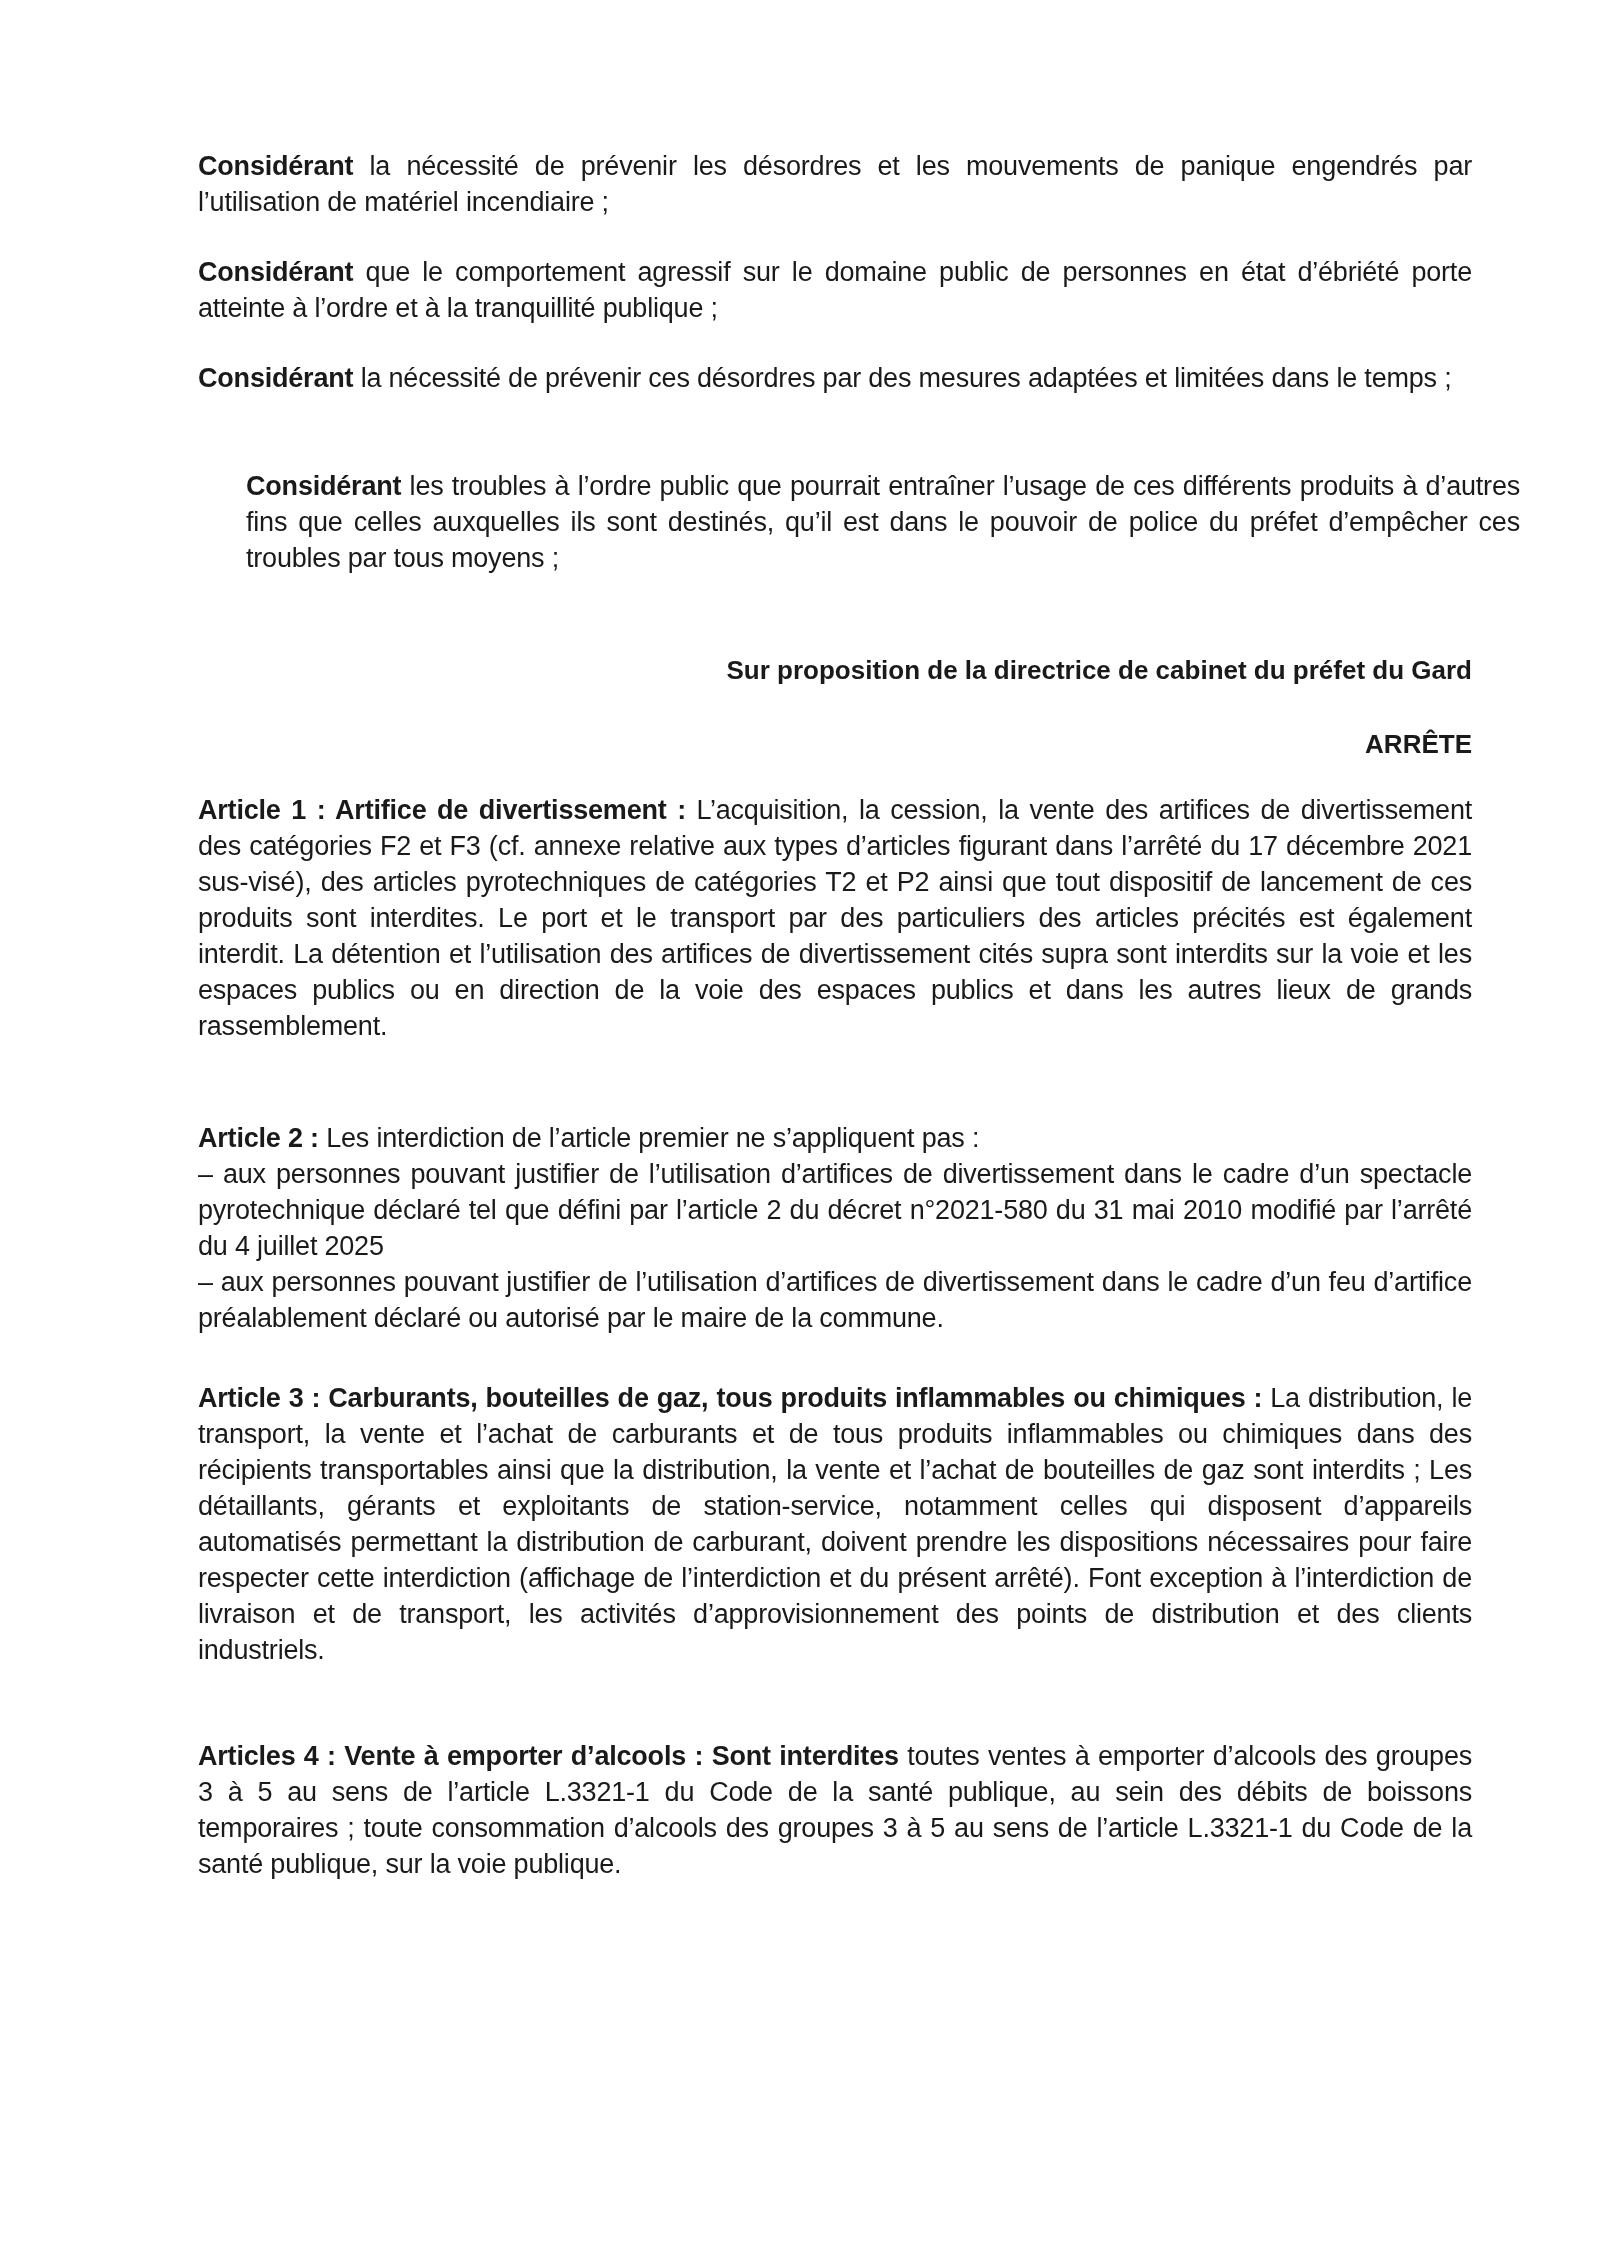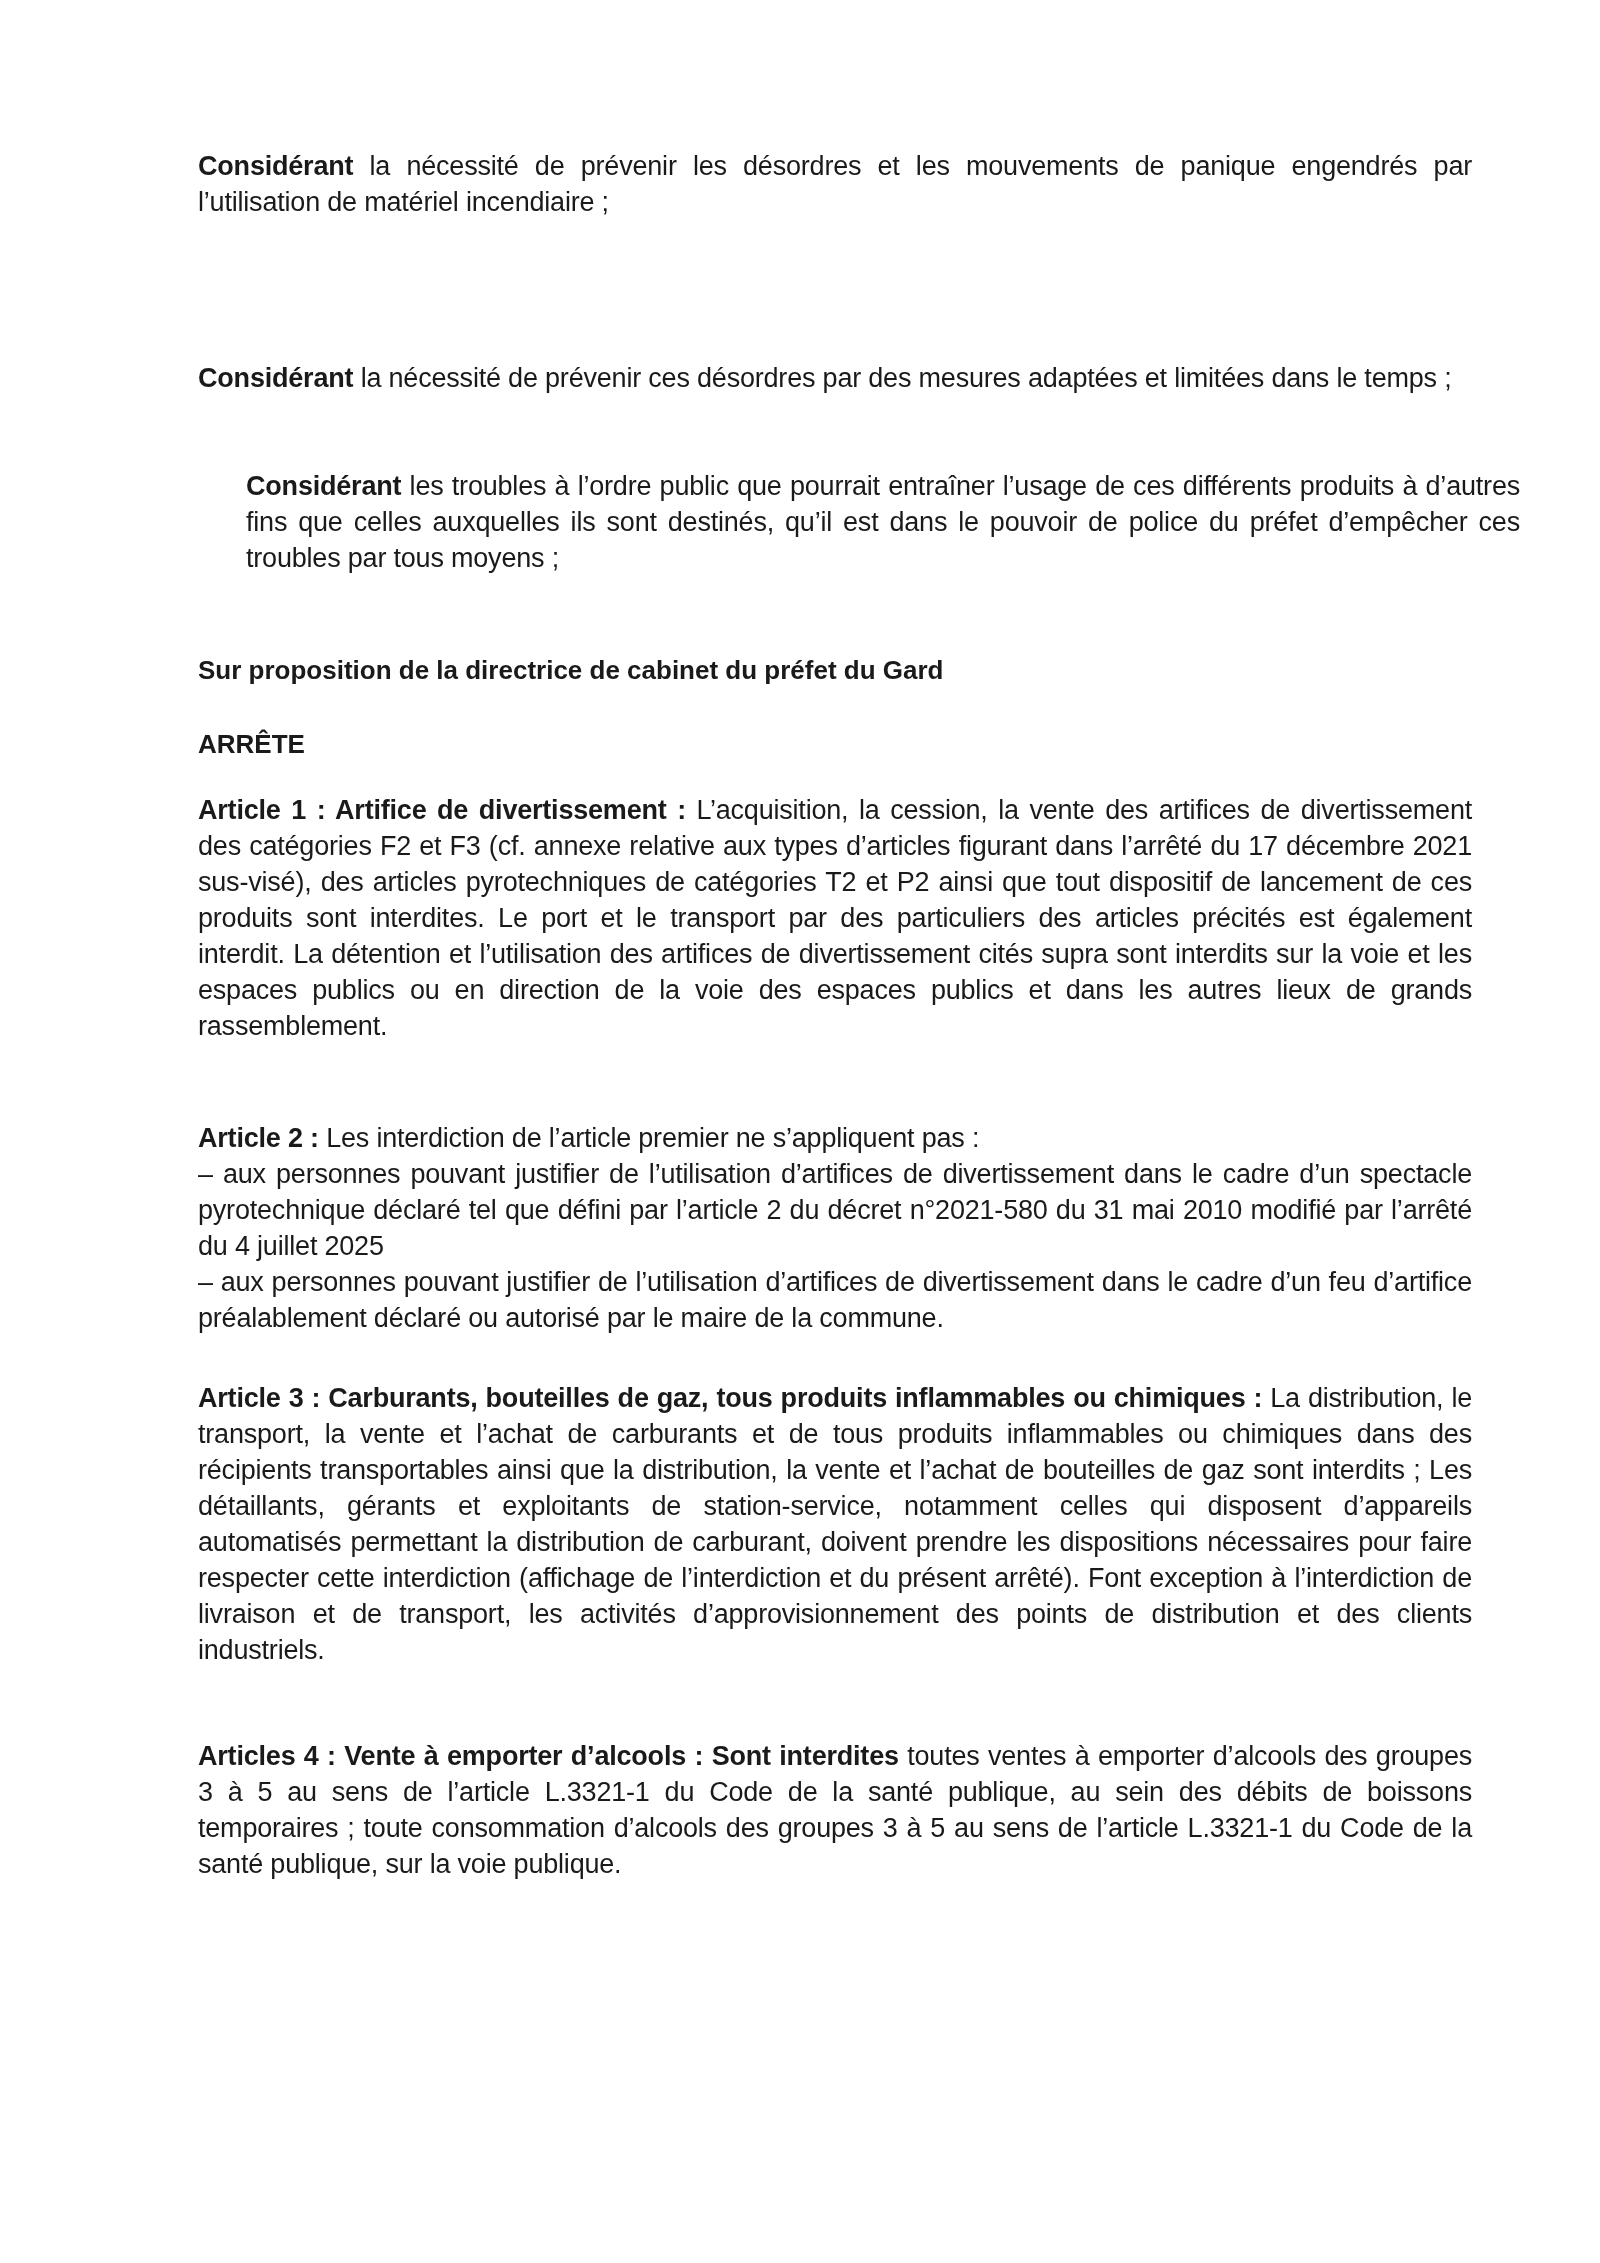--- a/index.html
+++ b/index.html
@@ -23,34 +23,35 @@
     font-size: 27px;
     line-height: 36px;
     text-align: justify;
     letter-spacing: -0.2px;
   }
   .block b { font-weight: bold; }
   .centered {
     position: absolute;
     left: 186px;
     width: 1274px;
-    text-align: left;
+    text-align: right;
     font-size: 27px;
     font-weight: bold;
     line-height: 36px;
   }
   .line { display: block; }
 </style>
 </head>
 <body>
 
 <div class="page">
 
   <p class="block" style="top:148px;"><b>Considérant</b><span> la nécessité de prévenir les désordres et les mouvements de panique engendrés par l’utilisation de matériel incendiaire ;</span></p>
 
+  <p class="block" style="top:254px;"><b>Considérant</b><span> que le comportement agressif sur le domaine public de personnes en état d’ébriété porte atteinte à l’ordre et à la tranquillité publique ;</span></p>
 
   <p class="block" style="top:360px;"><b>Considérant</b><span> la nécessité de prévenir ces désordres par des mesures adaptées et limitées dans le temps ;</span></p>
 
   <p class="block" style="top:468px;margin-left:48px;"><b>Considérant</b><span> les troubles à l’ordre public que pourrait entraîner l’usage de ces différents produits à d’autres fins que celles auxquelles ils sont destinés, qu’il est dans le pouvoir de police du préfet d’empêcher ces troubles par tous moyens ;</span></p>
 
   <div class="centered" style="top:652px; font-size:26px;">Sur proposition de la directrice de cabinet du préfet du Gard</div>
   <div class="centered" style="top:726px; font-size:26px;">ARRÊTE</div>
 
   <p class="block" style="top:792px;"><b>Article 1 : Artifice de divertissement :</b><span> L’acquisition, la cession, la vente des artifices de divertissement des catégories F2 et F3 (cf. annexe relative aux types d’articles figurant dans l’arrêté du 17 décembre 2021 sus-visé), des articles pyrotechniques de catégories T2 et P2 ainsi que tout dispositif de lancement de ces produits sont interdites. Le port et le transport par des particuliers des articles précités est également interdit. La détention et l’utilisation des artifices de divertissement cités supra sont interdits sur la voie et les espaces publics ou en direction de la voie des espaces publics et dans les autres lieux de grands rassemblement.</span></p>
 

